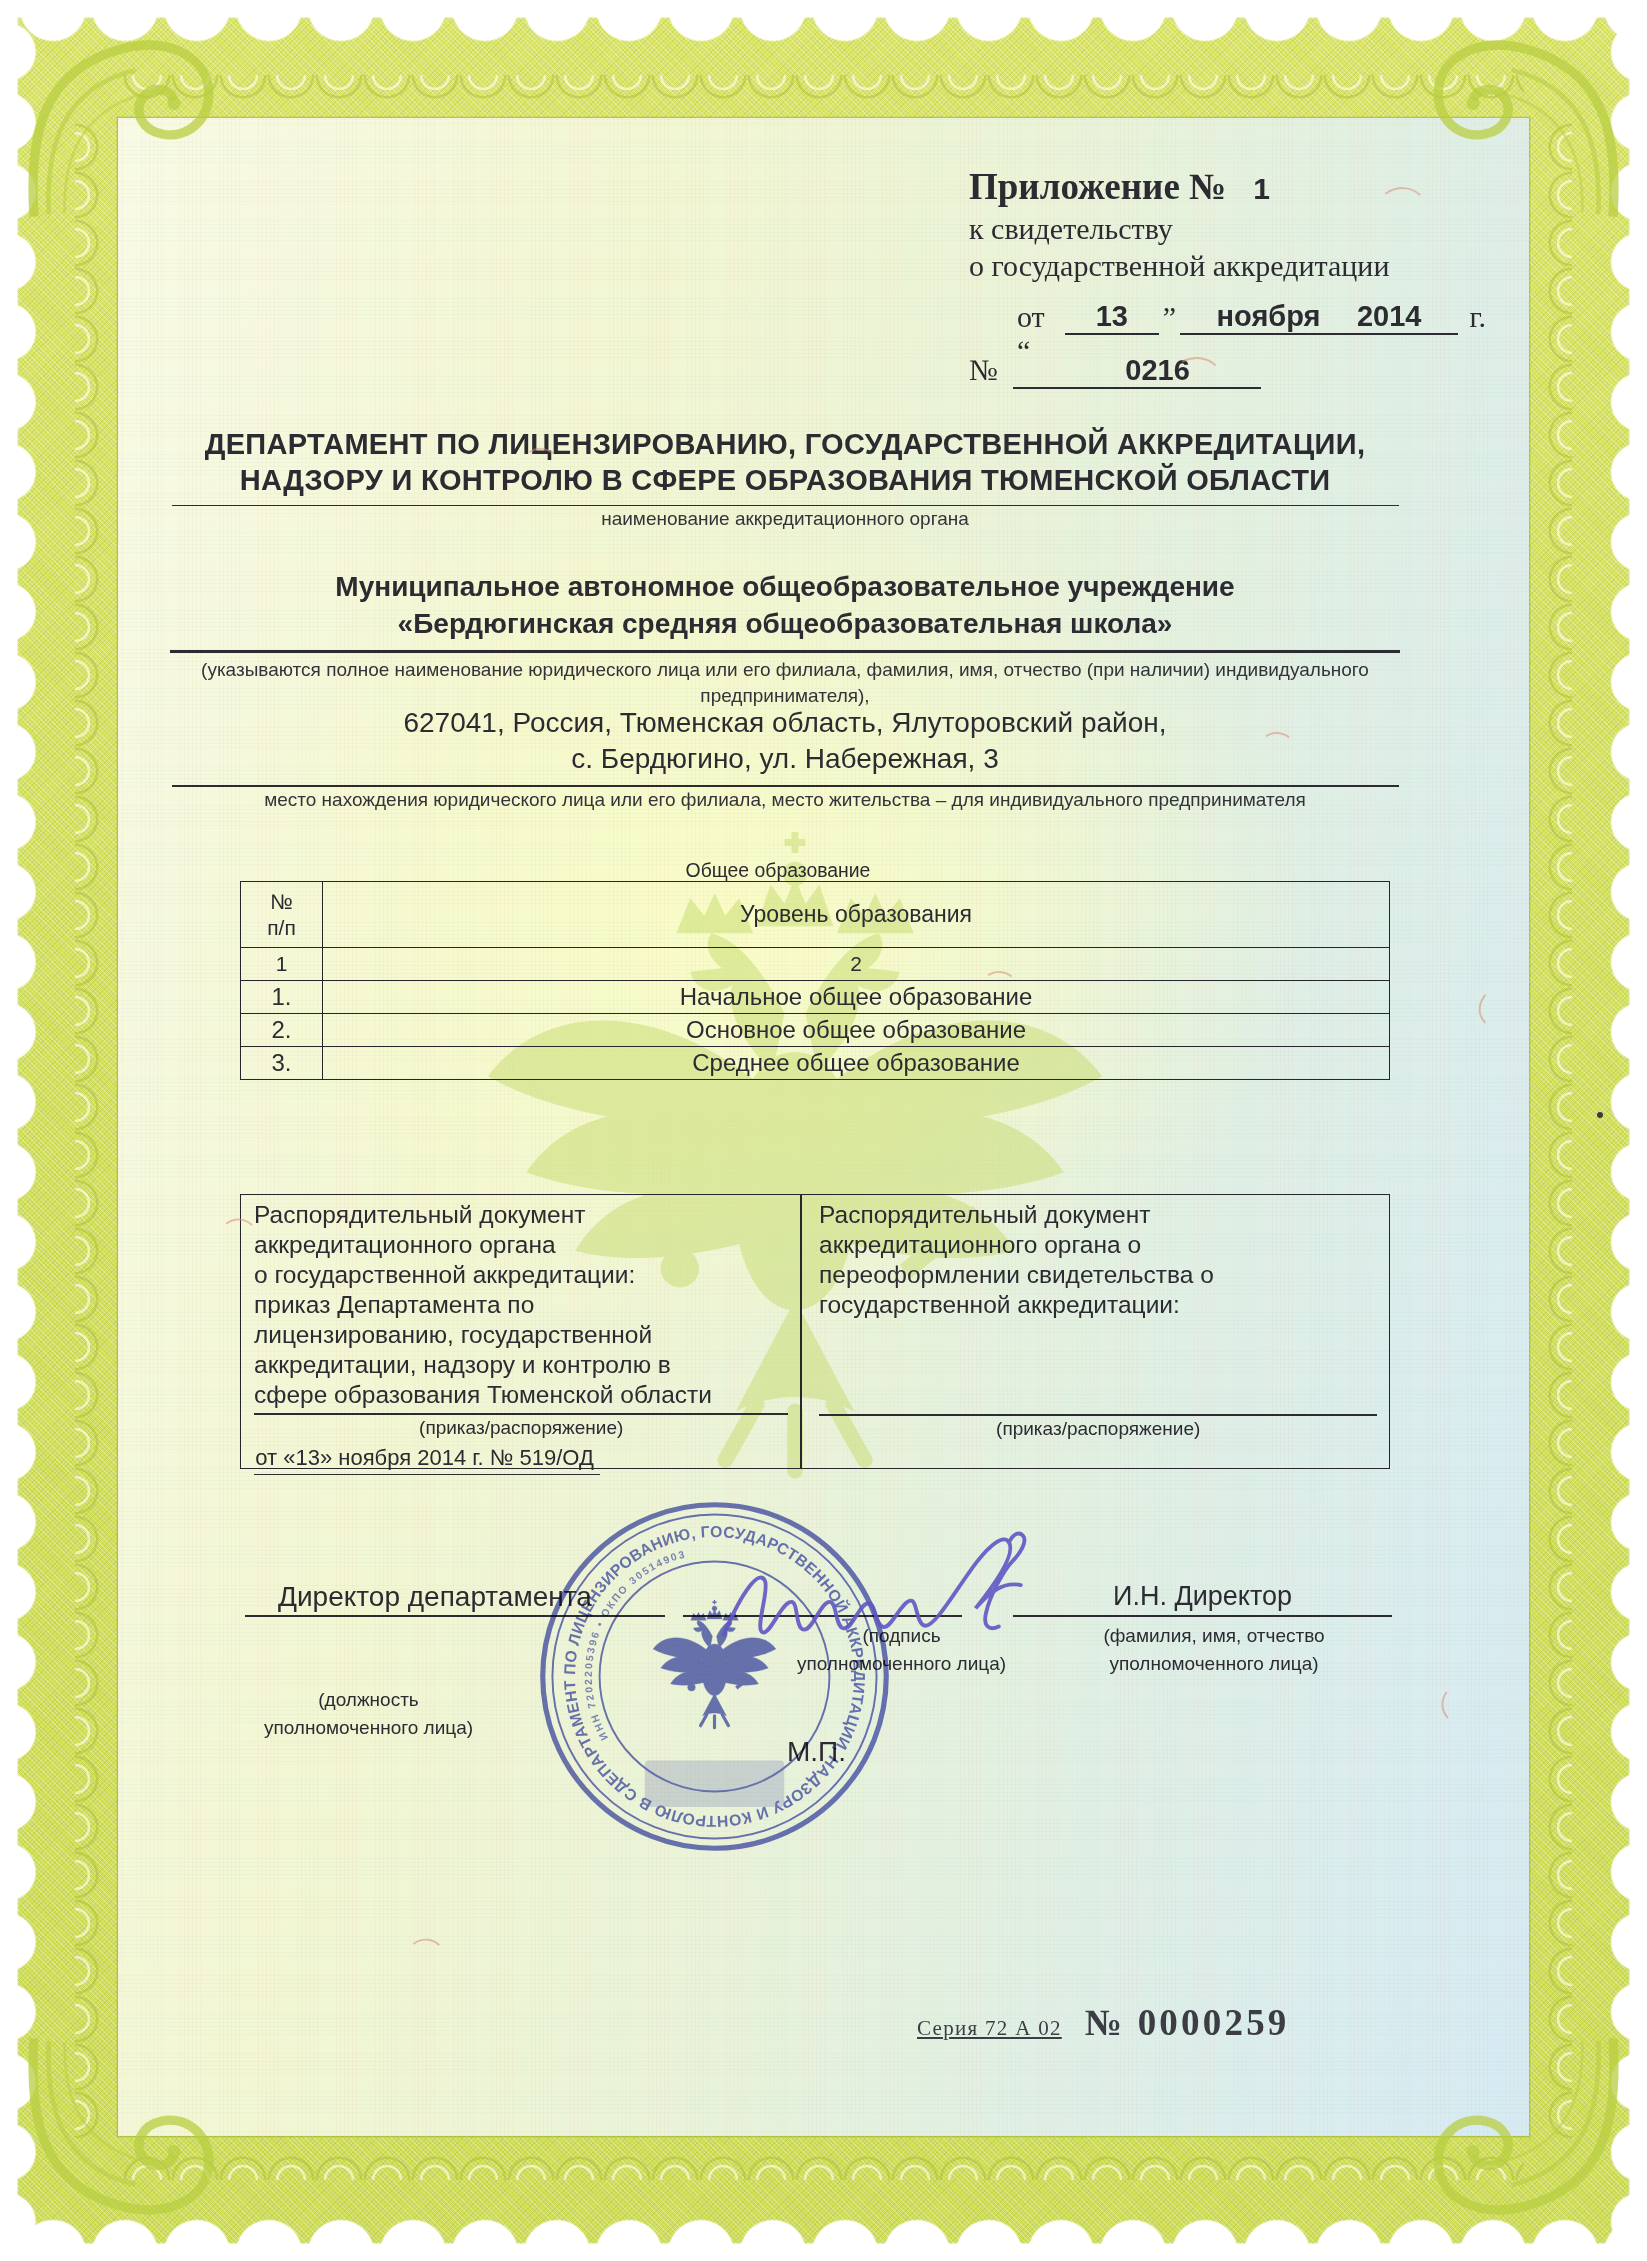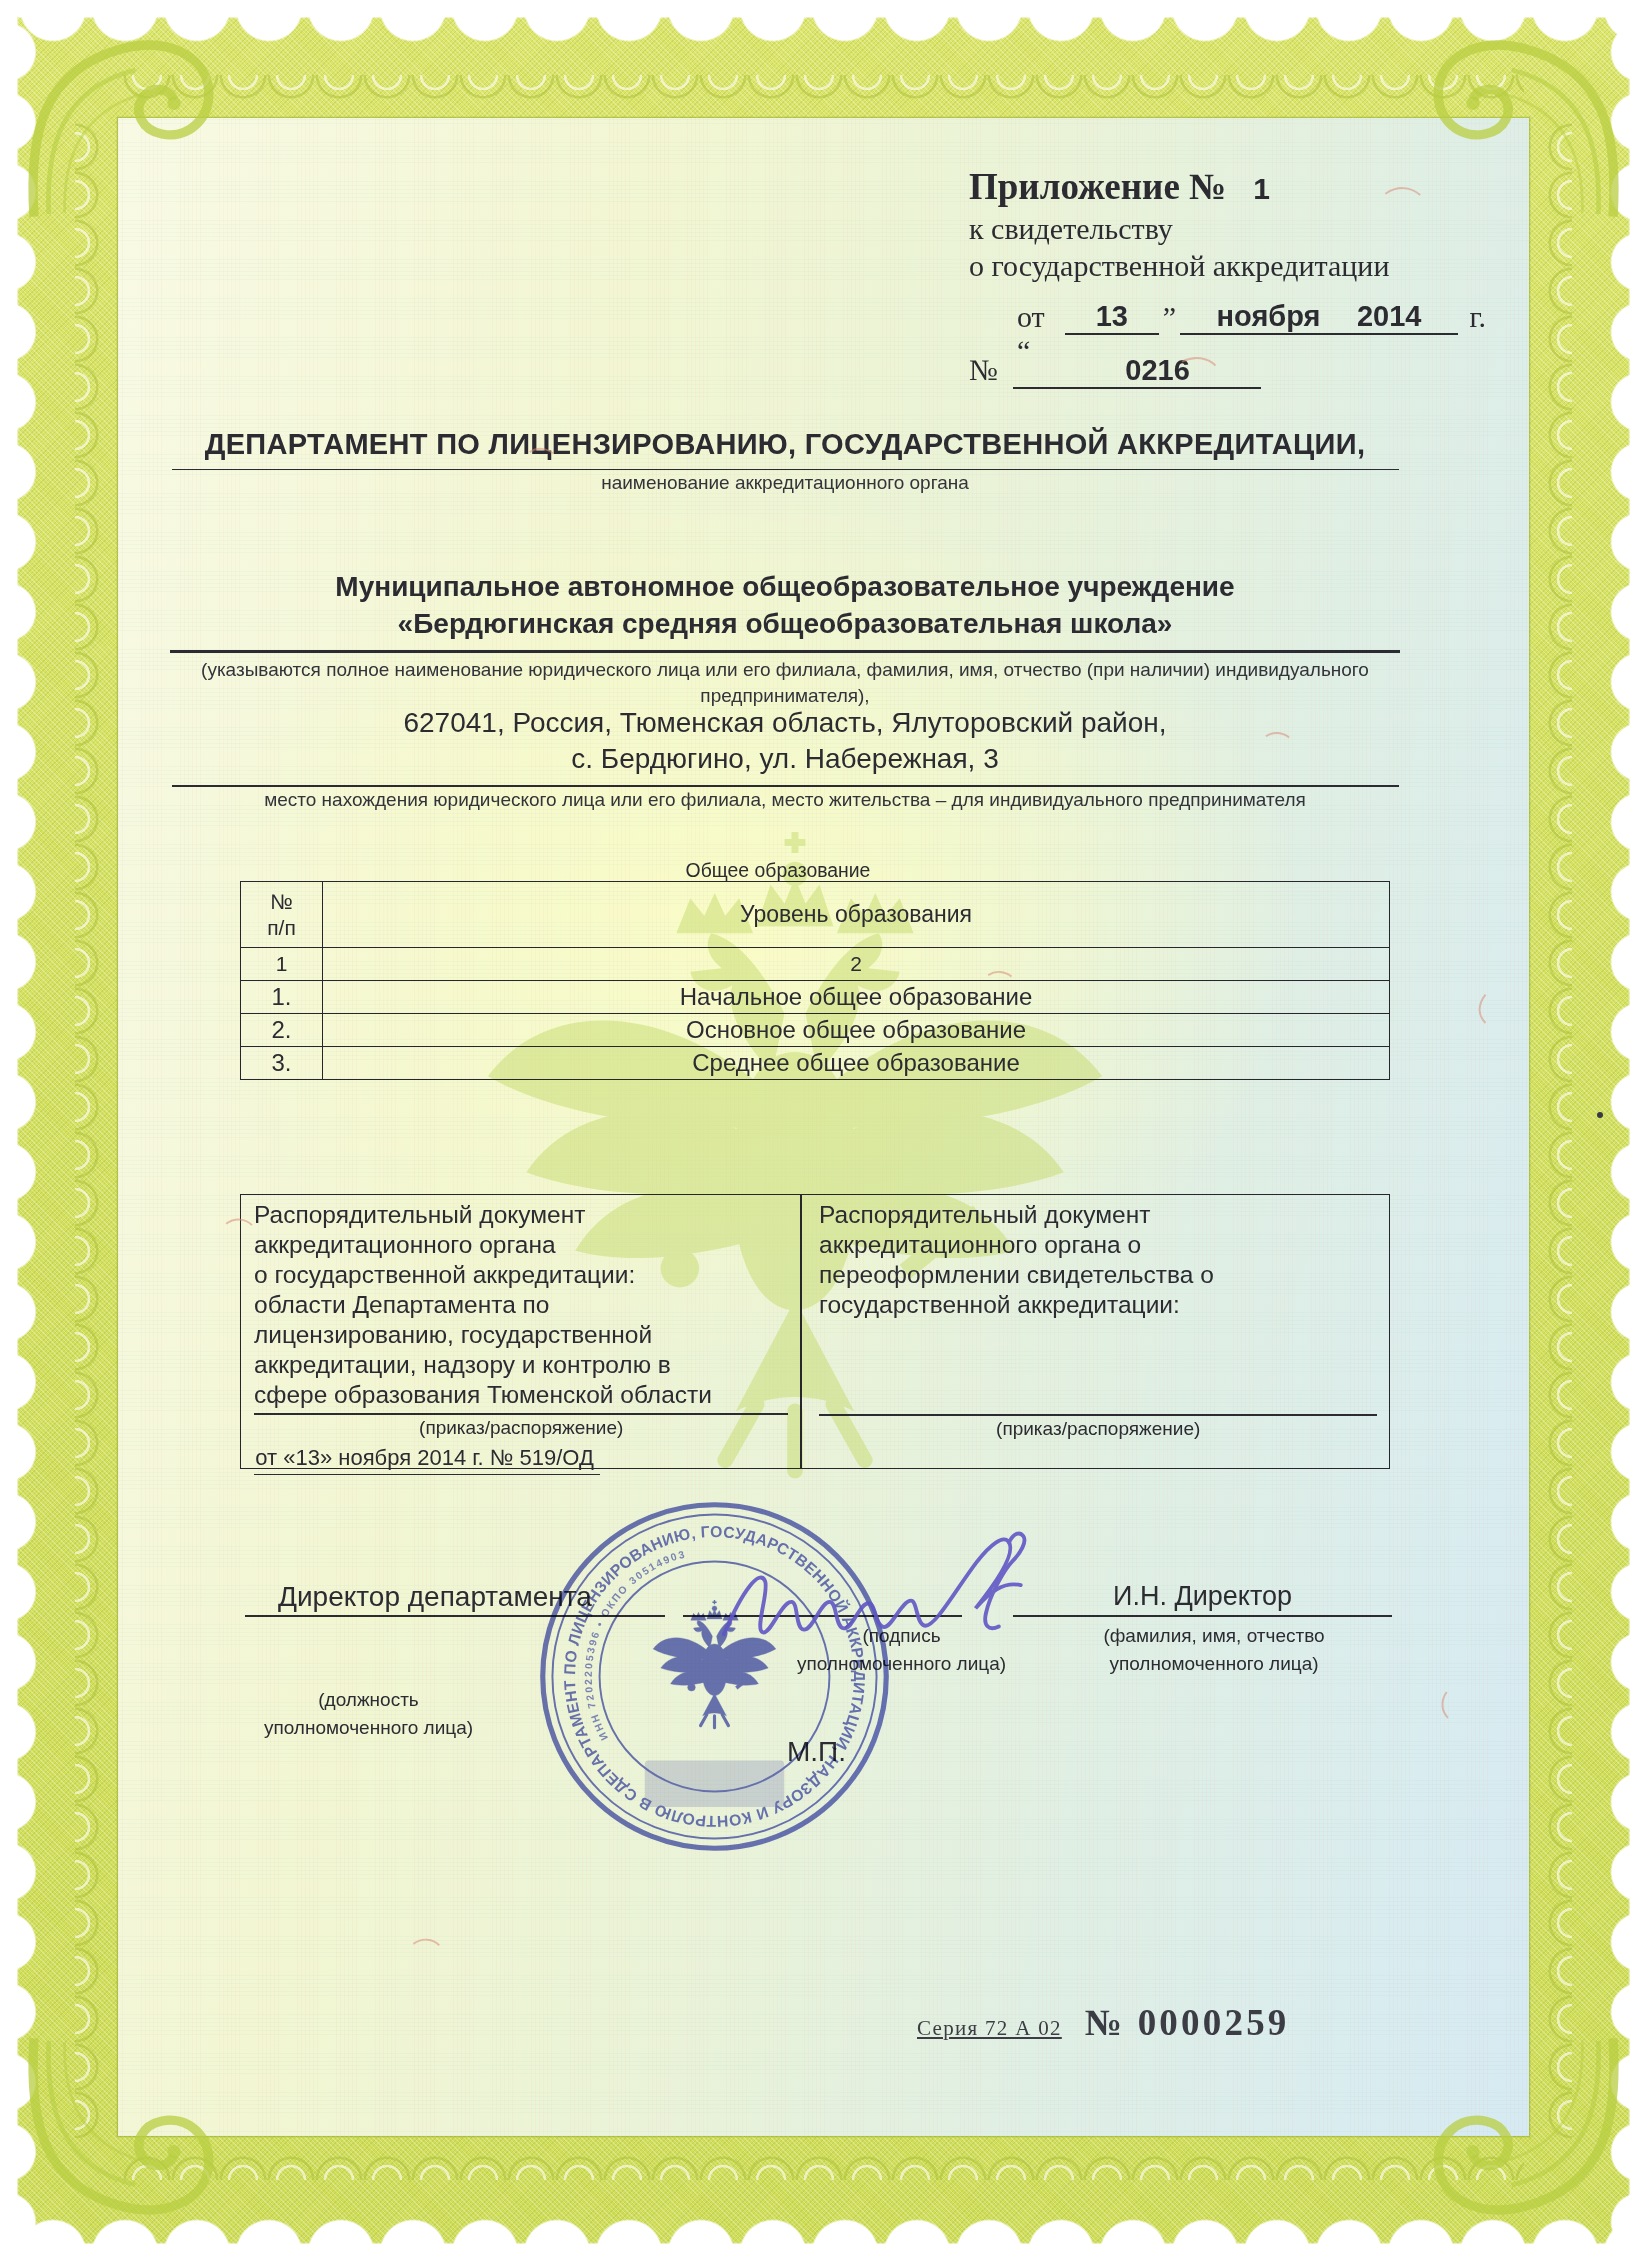--- a/index.html
+++ b/index.html
@@ -227,20 +227,21 @@
     <div class="hdr-num">
       <span>№</span>
       <span class="fill-seg seg-number">
           <span>0216</span>
         </span>
     </div>
   </div>
 
   <div class="cblock issuer">
     <div class="issuer-name">ДЕПАРТАМЕНТ ПО ЛИЦЕНЗИРОВАНИЮ, ГОСУДАРСТВЕННОЙ АККРЕДИТАЦИИ,</div>
+    <div class="issuer-name">НАДЗОРУ И КОНТРОЛЮ В СФЕРЕ ОБРАЗОВАНИЯ ТЮМЕНСКОЙ ОБЛАСТИ</div>
     <div class="rule" style="width:1227px;height:1.9px;margin-top:6.5px"></div>
     <div class="small-cap">наименование аккредитационного органа</div>
   </div>
 
   <div class="cblock org">
     <div class="org-name">Муниципальное автономное общеобразовательное учреждение</div>
     <div class="org-name">«Бердюгинская средняя общеобразовательная школа»</div>
     <div class="rule" style="width:1230px;height:3.2px;margin-top:7.8px"></div>
     <div class="small-cap" style="margin-top:3.9px">(указываются полное наименование юридического лица  или его филиала, фамилия, имя, отчество (при наличии) индивидуального</div>
     <div class="small-cap">предпринимателя),</div>
@@ -277,21 +278,21 @@
     <div class="t-row t-data">
       <div class="t-c1">3.</div>
       <div class="t-c2">Среднее общее образование</div>
     </div>
   </div>
 
   <div class="order-box order-left">
     <div>Распорядительный документ</div>
     <div>аккредитационного органа</div>
     <div>о государственной аккредитации:</div>
-    <div>области Департамента по</div>
+    <div>приказ Департамента по</div>
     <div>лицензированию, государственной</div>
     <div>аккредитации, надзору и контролю в</div>
     <div>сфере образования Тюменской области</div>
     <div class="order-rule"></div>
     <div class="order-cap">(приказ/распоряжение)</div>
     <span class="order-details">от «13» ноября  2014 г. № 519/ОД</span>
   </div>
   <div class="order-box order-right">
     <div>Распорядительный документ</div>
     <div>аккредитационного органа о</div>

